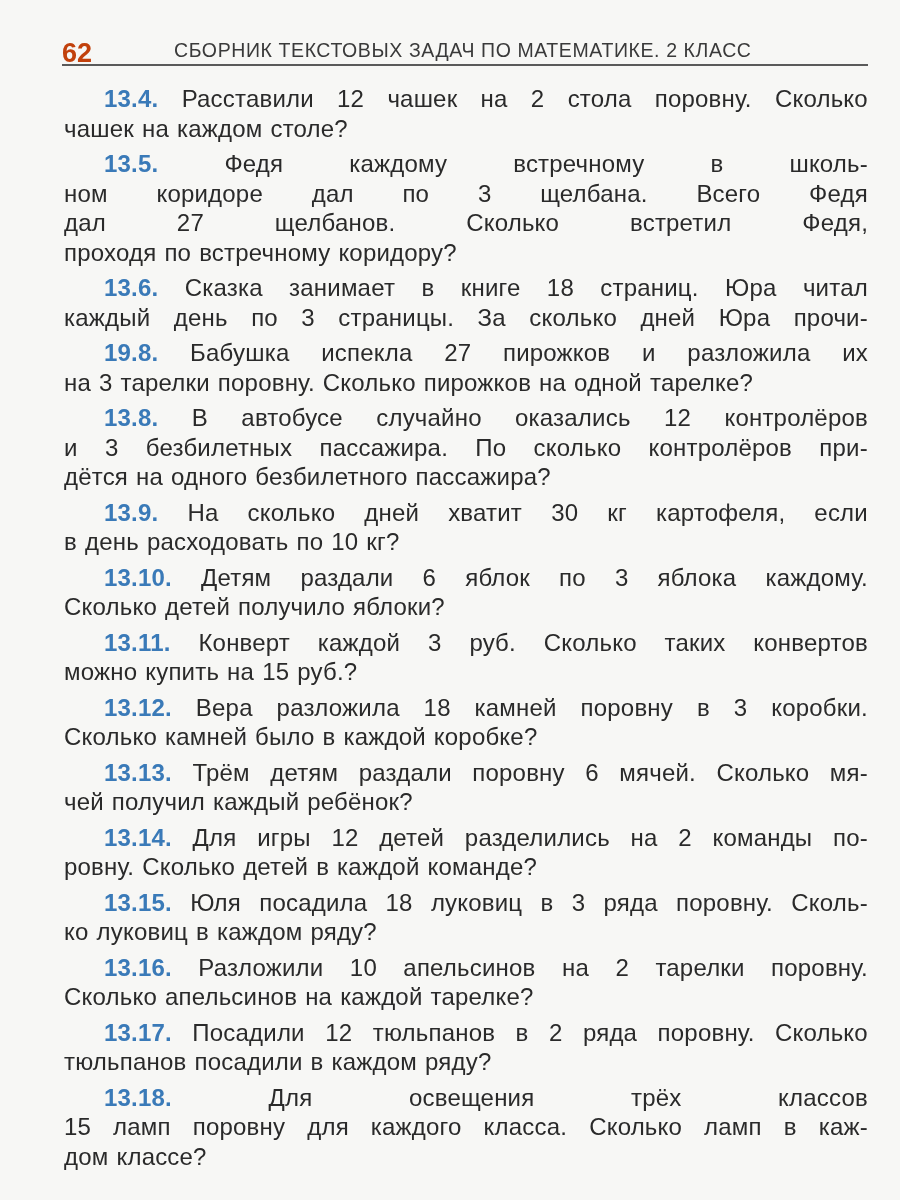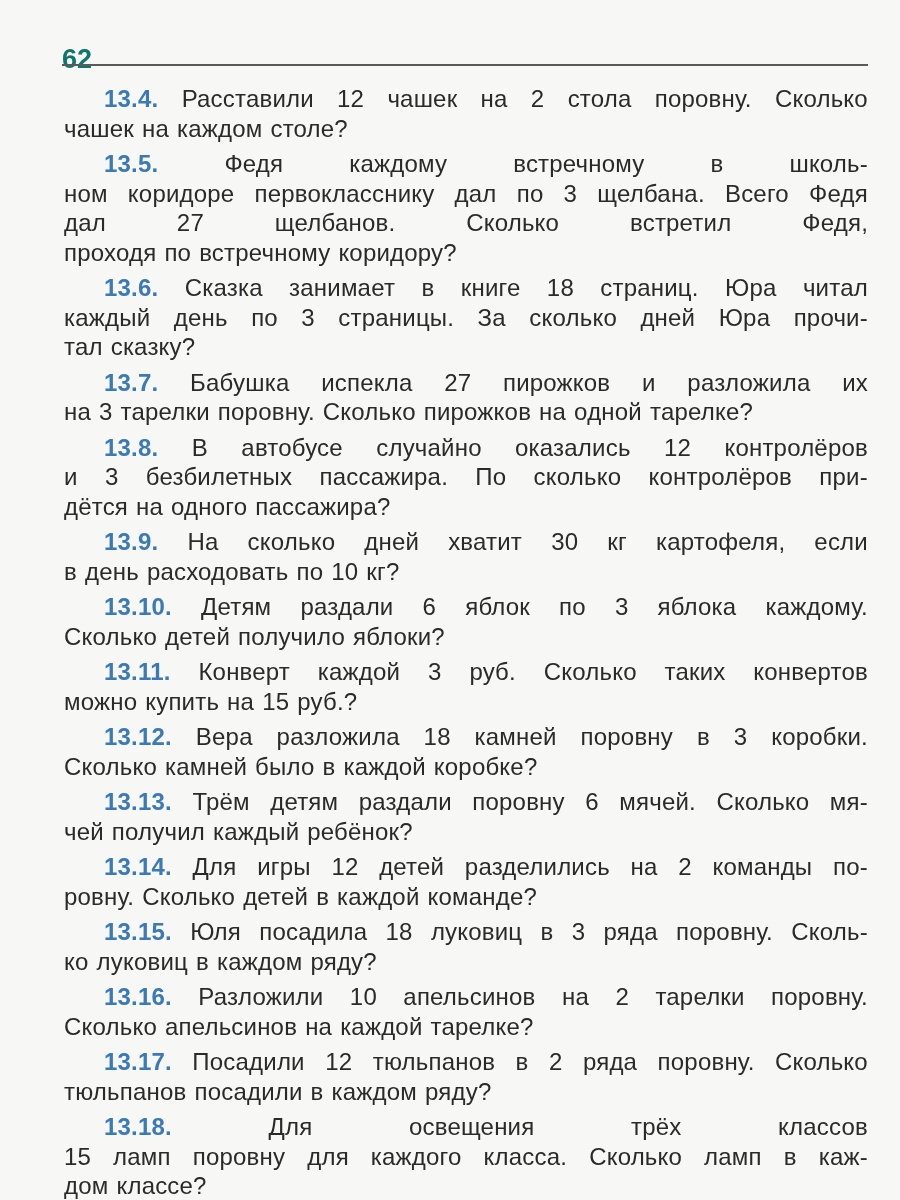--- a/index.html
+++ b/index.html
@@ -7,22 +7,22 @@
     width: 900px; height: 1200px; overflow: hidden;
     background: #f7f7f5;
     font-family: "Liberation Sans", "DejaVu Sans", sans-serif;
     color: #2a2a2a;
     position: relative;
   }
   .header {
     position: absolute; left: 62px; top: 34px; width: 806px; height: 30px;
   }
   .page-num {
-    position: absolute; left: 0; top: 10px;
-    font-size: 27px; font-weight: bold; color: #0f766e;
+    position: absolute; left: 0; top: 4px;
+    font-size: 27px; font-weight: bold; color: #c2410c;
     letter-spacing: 0px;
   }
   .running-title {
     position: absolute; left: 112px; top: 5px;
     font-size: 19.5px; color: #3a3a3a; letter-spacing: 0.6px;
     font-stretch: condensed;
   }
   .rule {
     position: absolute; left: 62px; top: 64px; width: 806px; height: 2px;
     background: #5a5a5a;
@@ -39,20 +39,21 @@
   .line.last { justify-content: flex-start; gap: 8px; }
   .line.first { padding-left: 40px; }
   .num { color: #3a7ab8; font-weight: bold; }
   .w { display: inline-block; }
 </style>
 </head>
 <body>
 
 <div class="header">
   <span class="page-num">62</span>
+  <span class="running-title">СБОРНИК ТЕКСТОВЫХ ЗАДАЧ ПО МАТЕМАТИКЕ. 2 КЛАСС</span>
 </div>
 <div class="rule"></div>
 
 <div class="problems" id="problems">
     <div class="problem">
       <div class="line first">
         <span class="w num">13.4.</span>
         <span class="w">Расставили</span>
         <span class="w">12</span>
         <span class="w">чашек</span>
@@ -74,21 +75,20 @@
         <span class="w num">13.5.</span>
         <span class="w">Федя</span>
         <span class="w">каждому</span>
         <span class="w">встречному</span>
         <span class="w">в</span>
         <span class="w">школь-</span>
       </div>
       <div class="line">
         <span class="w">ном</span>
         <span class="w">коридоре</span>
-        <span class="w">первокласснику</span>
         <span class="w">дал</span>
         <span class="w">по</span>
         <span class="w">3</span>
         <span class="w">щелбана.</span>
         <span class="w">Всего</span>
         <span class="w">Федя</span>
       </div>
       <div class="line">
         <span class="w">дал</span>
         <span class="w">27</span>
@@ -121,28 +121,24 @@
         <span class="w">день</span>
         <span class="w">по</span>
         <span class="w">3</span>
         <span class="w">страницы.</span>
         <span class="w">За</span>
         <span class="w">сколько</span>
         <span class="w">дней</span>
         <span class="w">Юра</span>
         <span class="w">прочи-</span>
       </div>
-      <div class="line last">
-        <span class="w">тал</span>
-        <span class="w">сказку?</span>
-      </div>
-    </div>
-    <div class="problem">
-      <div class="line first">
-        <span class="w num">13.7.</span>
+    </div>
+    <div class="problem">
+      <div class="line first">
+        <span class="w num">19.8.</span>
         <span class="w">Бабушка</span>
         <span class="w">испекла</span>
         <span class="w">27</span>
         <span class="w">пирожков</span>
         <span class="w">и</span>
         <span class="w">разложила</span>
         <span class="w">их</span>
       </div>
       <div class="line last">
         <span class="w">на</span>
@@ -173,20 +169,21 @@
         <span class="w">пассажира.</span>
         <span class="w">По</span>
         <span class="w">сколько</span>
         <span class="w">контролёров</span>
         <span class="w">при-</span>
       </div>
       <div class="line last">
         <span class="w">дётся</span>
         <span class="w">на</span>
         <span class="w">одного</span>
+        <span class="w">безбилетного</span>
         <span class="w">пассажира?</span>
       </div>
     </div>
     <div class="problem">
       <div class="line first">
         <span class="w num">13.9.</span>
         <span class="w">На</span>
         <span class="w">сколько</span>
         <span class="w">дней</span>
         <span class="w">хватит</span>

